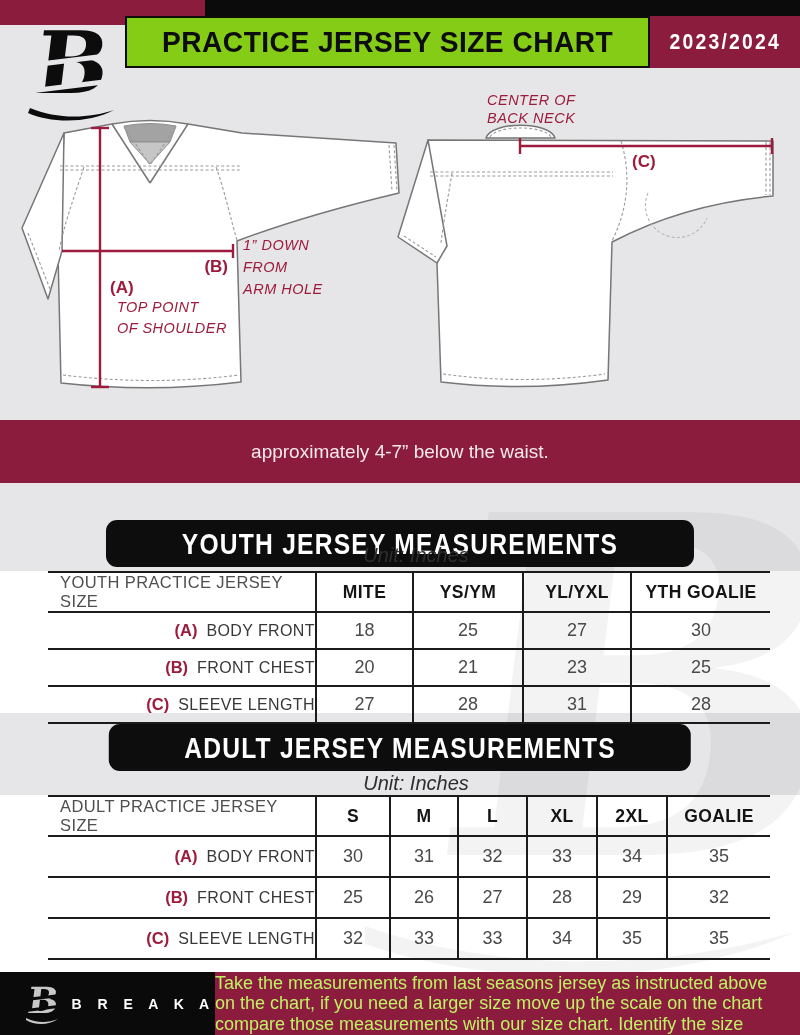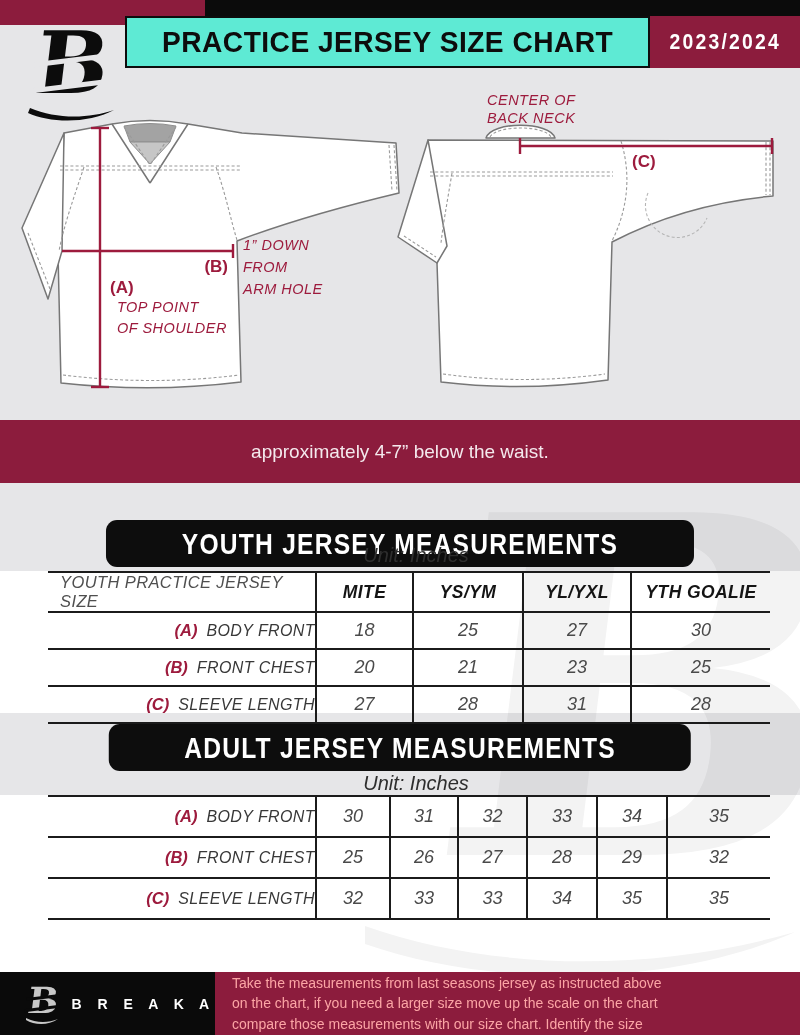--- a/index.html
+++ b/index.html
@@ -4,21 +4,21 @@
 <style>
   html,body{margin:0;padding:0;background:#cfcfcf;}
   #page{position:relative;width:800px;height:1035px;background:#ffffff;overflow:hidden;
         font-family:"Liberation Sans",sans-serif;margin:0 auto;}
   .abs{position:absolute;}
 
   
   .strip-maroon{left:0;top:0;width:205px;height:25px;background:#8C1C3D;z-index:2;}
   .strip-black{left:205px;top:0;width:595px;height:25px;background:#0B0B0B;z-index:2;}
   .bg-top{left:0;top:25px;width:800px;height:395px;background:#E6E6E8;z-index:0;}
-  .title-box{left:125px;top:16px;width:525px;height:52px;background:#5eead4;border:2.5px solid #0d0d0d;
+  .title-box{left:125px;top:16px;width:525px;height:52px;background:#84cc16;border:2.5px solid #0d0d0d;
              box-sizing:border-box;display:flex;align-items:center;justify-content:center;z-index:3;}
   .page-title{font-weight:bold;font-size:29px;letter-spacing:.5px;color:#0d0d0d;white-space:nowrap;
               display:inline-block;transform:scaleX(.97);}
   .year-box{left:650px;top:16px;width:150px;height:52px;background:#8C1C3D;display:flex;
             align-items:center;justify-content:center;z-index:3;}
   .season{color:#fff;font-weight:bold;font-size:22px;letter-spacing:2.5px;white-space:nowrap;
           display:inline-block;transform:scaleX(.88);}
 
   
   .h-logo{left:24px;top:20px;width:95px;height:105px;z-index:3;}
@@ -64,21 +64,21 @@
   .pill-youth{top:472px;margin-top:48px;}
   .pill-adult{top:724px;}
   .unit{left:16px;width:800px;text-align:center;font-style:italic;font-size:20px;color:#2e2e2e;z-index:2;}
   .unit-youth{top:544px;}
   .unit-adult{top:772px;}
 
   
   .size-table{position:absolute;left:48px;width:722px;border-collapse:collapse;table-layout:fixed;
               z-index:2;border-top:2.5px solid #1b1b1b;}
   .size-table th,.size-table td{border-bottom:2.5px solid #1b1b1b;padding:0;text-align:center;
-              vertical-align:middle;font-family:"Liberation Sans",sans-serif;font-style:italic;}
+              vertical-align:middle;font-family:"Liberation Sans",sans-serif;}
   .size-table th+th,.size-table td+td{border-left:2px solid #1b1b1b;}
   .size-table th.lblcol{font-weight:normal;color:#4f4f4f;font-size:16.5px;letter-spacing:.4px;
               text-align:left;padding-left:12px;}
   .size-table th.szcol{font-weight:bold;color:#141414;font-size:17.5px;letter-spacing:.4px;}
   .size-table td.lblcol{text-align:right;padding-left:21px;}
   .size-table td{color:#4a4a4a;font-size:18px;}
   .rowtag{font-weight:bold;color:#9D1B3D;font-size:16.5px;margin-right:9px;}
   .rowlbl{color:#383838;font-size:16px;letter-spacing:.4px;}
   .yt{top:571px;} .yt tr.head{height:30px;} .yt tr.data{height:37px;}
   .at{top:795px;} .at tr.head{height:40px;} .at tr.data{height:41px;}
@@ -89,21 +89,21 @@
   .f-logo{position:relative;width:34px;height:44px;margin-left:26px;}
   .f-logo .logo-b{font-size:36px;color:#C8C8C8;margin-left:2px;}
   .f-slice{position:absolute;background:#0a0a0a;transform:rotate(-7deg);}
   .f-slice1{left:0;top:14px;width:34px;height:2.5px;}
   .f-slice2{left:-2px;top:25px;width:36px;height:2.5px;}
   .f-swoosh{position:absolute;left:-2px;top:34px;}
   .f-brand{color:#ffffff;font-weight:bold;font-size:14px;letter-spacing:6px;margin-left:13px;
            white-space:nowrap;}
   .footer-maroon{left:215px;top:972px;width:585px;height:63px;background:#8C1C3D;z-index:2;
                  display:flex;flex-direction:column;justify-content:center;}
-  .footer-maroon div{color:#fca5a5;font-size:14px;line-height:20.5px;padding-left:17px;
+  .footer-maroon div{color:#bef264;font-size:18px;line-height:20.5px;
                      white-space:nowrap;}
 </style>
 </head>
 <body>
 
 <div id="page">
 
   <div class="abs bg-top"></div>
   <div class="abs bg-youth-head"></div>
   <div class="abs bg-youth-table"></div>
@@ -259,20 +259,29 @@
     <colgroup>
         <col style="width:268px">
         <col style="width:74px">
         <col style="width:68px">
         <col style="width:69px">
         <col style="width:70px">
         <col style="width:70px">
         <col style="width:103px">
       </colgroup>
     <tbody>
+        <tr class="head">
+      <th class="lblcol">ADULT PRACTICE JERSEY SIZE</th>
+      <th class="szcol">S</th>
+      <th class="szcol">M</th>
+      <th class="szcol">L</th>
+      <th class="szcol">XL</th>
+      <th class="szcol">2XL</th>
+      <th class="szcol">GOALIE</th>
+    </tr>
     <tr class="data">
       <td class="lblcol">
         <span class="rowtag">(A)</span><span class="rowlbl">BODY FRONT</span>
       </td>
       <td>30</td>
       <td>31</td>
       <td>32</td>
       <td>33</td>
       <td>34</td>
       <td>35</td>

